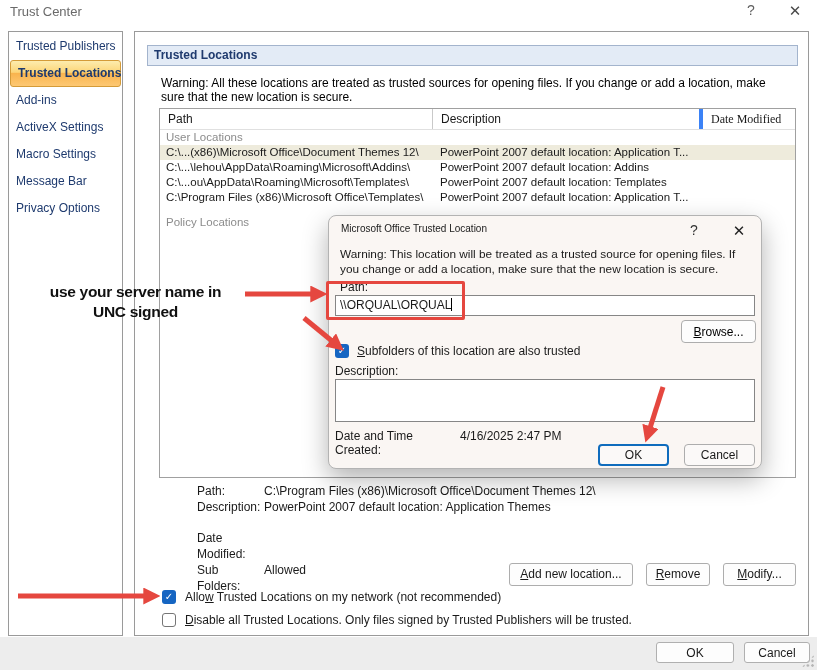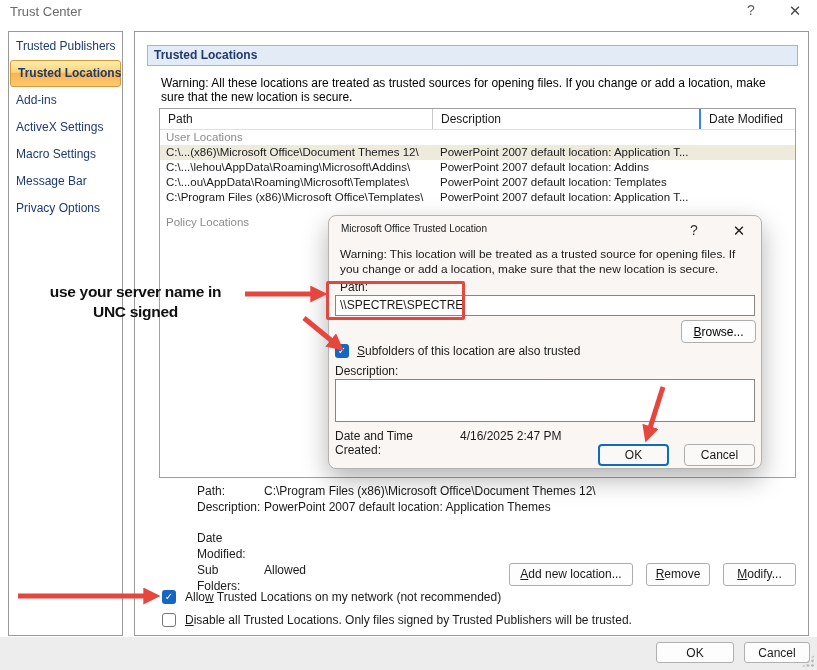--- a/index.html
+++ b/index.html
@@ -32,21 +32,21 @@
   
   .main{position:absolute;left:134px;top:31px;width:675px;height:605px;border:1px solid #9a9a9a;background:#fff;}
   .band{position:absolute;left:12px;top:13px;width:651px;height:21px;background:var(--band-bg);
     border:1px solid #a3b4cd;color:#1f3a6e;font-weight:bold;line-height:19px;padding-left:6px;}
   .warning{position:absolute;left:26px;top:44px;width:628px;line-height:14px;color:#000;}
   
   .loc-table{position:absolute;left:24px;top:76px;width:637px;height:370px;border:1px solid #a0a0a0;background:#fff;overflow:hidden;}
   .t-head{display:flex;height:21px;border-bottom:1px solid #e0e0e0;align-items:center;}
   .t-head .c1{width:272px;padding-left:8px;}
   .t-head .c2{width:267px;padding-left:8px;border-left:1px solid #c9c9c9;height:100%;line-height:21px;}
-  .t-head .c3{flex:1;padding-left:8px;border-left:2px solid #3b82f6;height:100%;line-height:21px;}
+  .t-head .c3{flex:1;padding-left:8px;border-left:4px solid #3b82f6;height:100%;line-height:21px;font-family:Liberation Serif, serif;}
   .t-group{height:15px;line-height:15px;padding-left:6px;color:#8c8c8c;font-size:11.5px;}
   .t-group.policy{margin-top:10px;}
   .t-row{display:flex;height:15px;line-height:15px;font-size:11.5px;cursor:default;}
   .t-row.selected{background:var(--row-highlight);}
   .t-row .c1{width:272px;padding-left:6px;white-space:nowrap;overflow:hidden;}
   .t-row .c2{width:267px;padding-left:8px;white-space:nowrap;overflow:hidden;}
   .t-row .c3{flex:1;}
   
   .details{position:absolute;left:62px;top:451px;line-height:16px;}
   .details .drow{display:flex;}
@@ -195,21 +195,21 @@
   <button class="f-btn f-cancel">Cancel</button>
   <div class="grip"></div>
 </div>
 
 <div class="dialog">
   <div class="dlg-title">Microsoft Office Trusted Location</div>
   <div class="dlg-help">?</div>
   <div class="dlg-close">✕</div>
   <div class="dlg-warning">Warning: This location will be treated as a trusted source for opening files. If you change or add a location, make sure that the new location is secure.</div>
   <div class="dlg-path-label">Path:</div>
-  <div class="fake-input"><span>\\SPECTRE\SPECTRE</span><span class="caret"></span></div>
+  <div class="fake-input"><span>\\ORQUAL\ORQUAL</span><span class="caret"></span></div>
   <button class="dlg-browse"><u>B</u>rowse...</button>
   <div class="dlg-sub">
     <span class="cb checked">✓</span>
     <span><u>S</u>ubfolders of this location are also trusted</span>
   </div>
   <div class="dlg-desc-label">Description:</div>
   <textarea class="dlg-textarea" value="" style=""></textarea>
   <div class="dlg-created">
     <div class="clabel">Date and Time Created:</div>
     <div>4/16/2025 2:47 PM</div>

